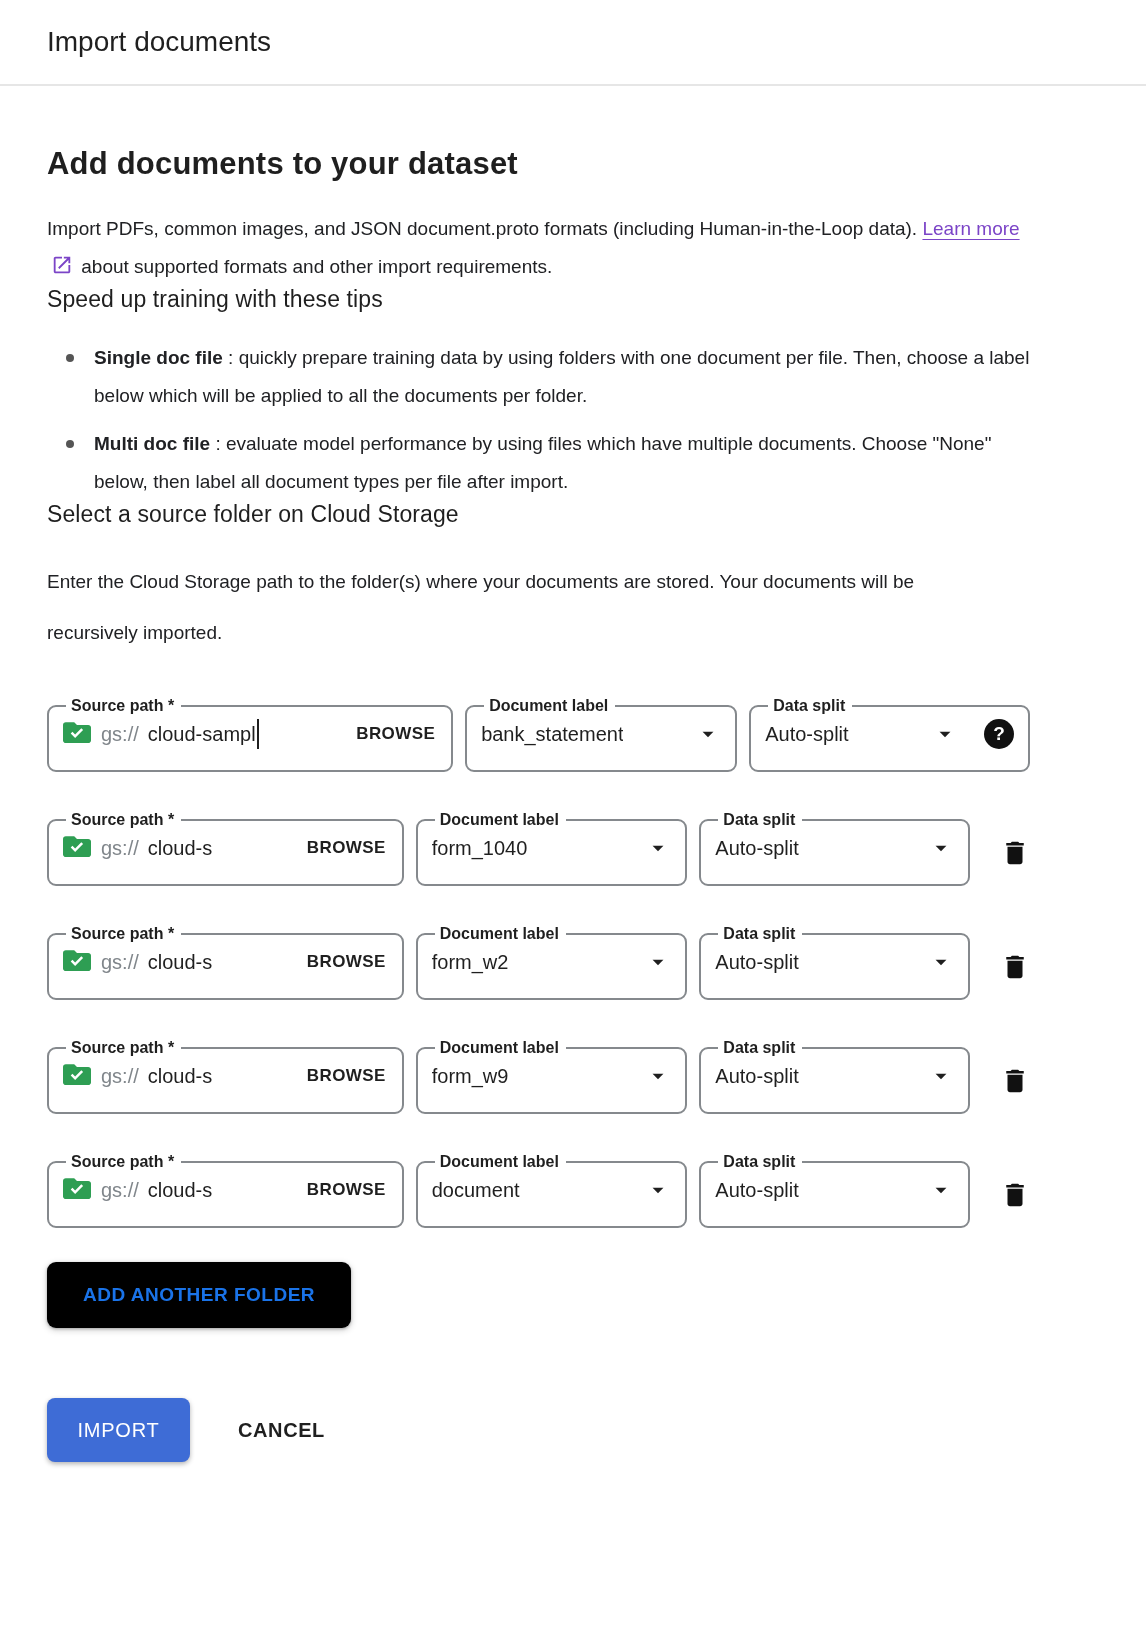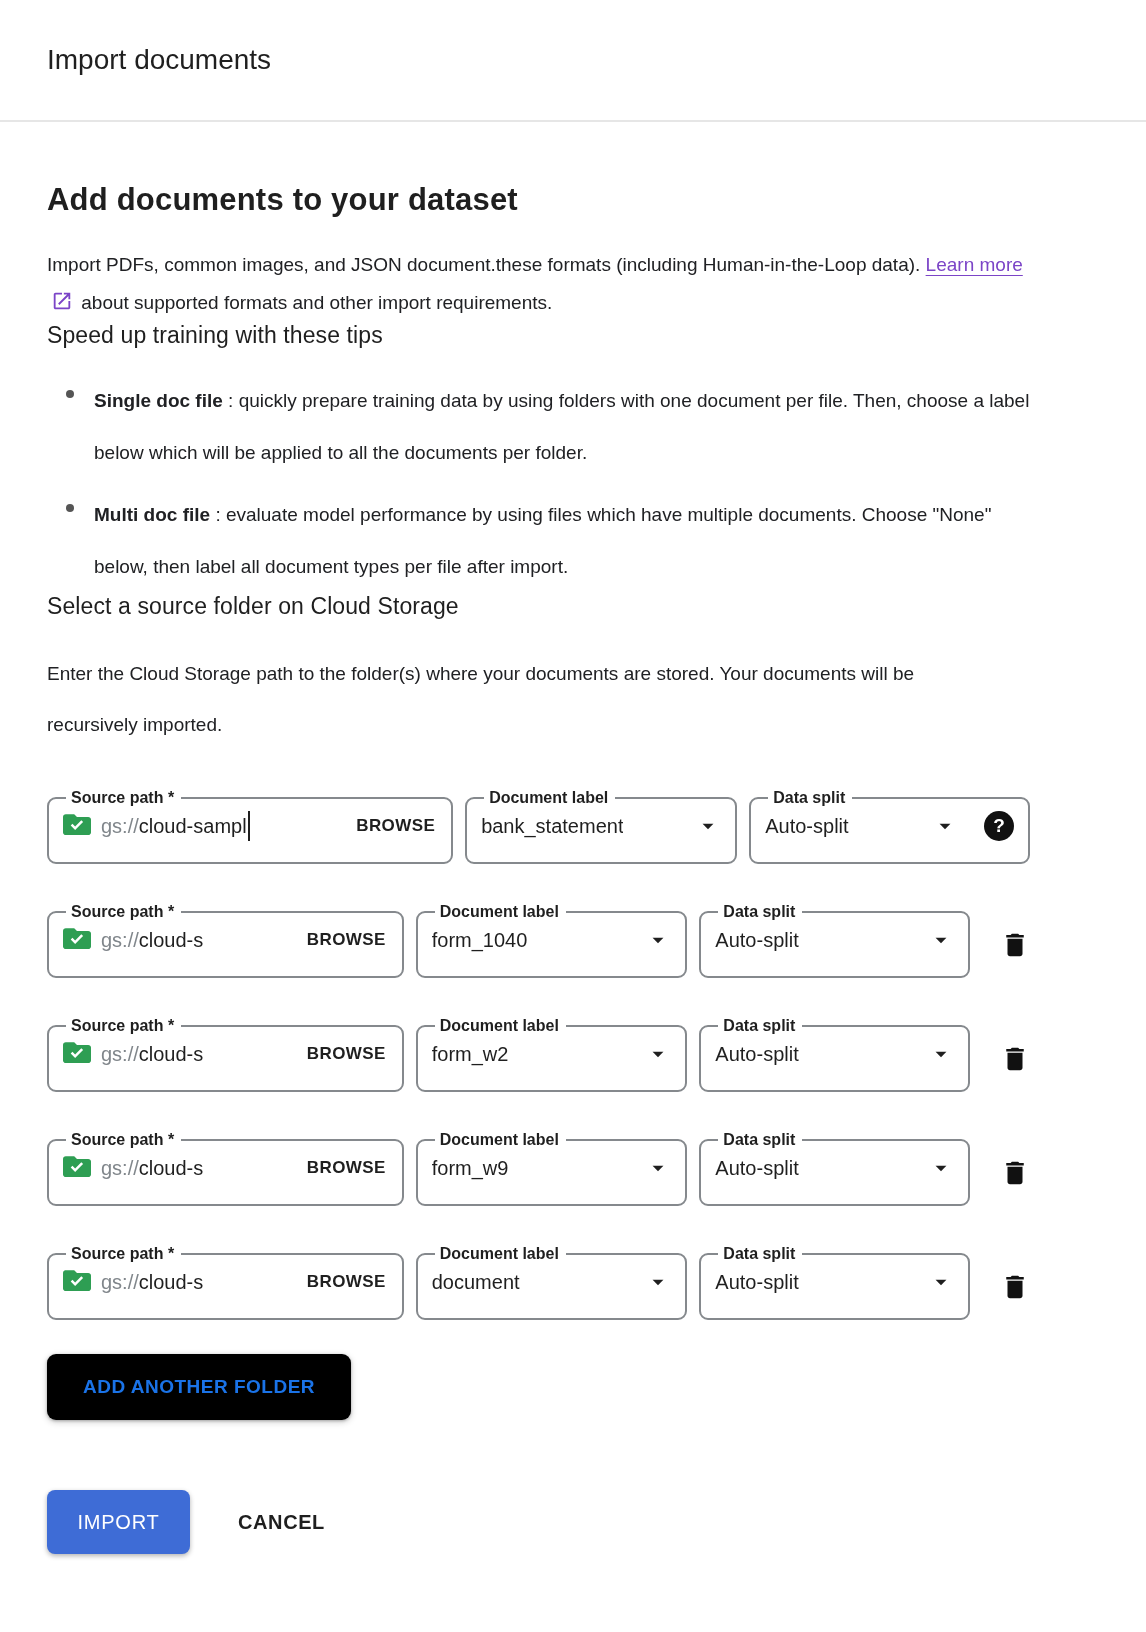--- a/index.html
+++ b/index.html
@@ -14,21 +14,21 @@
   }
   *{box-sizing:border-box;}
   html,body{margin:0;padding:0;background:#fff;}
   body{
     width:1146px;height:1632px;overflow:hidden;
     font-family:"Liberation Sans",sans-serif;
     color:var(--text);
   }
   
   .titlebar{
-    height:122px;display:flex;align-items:center;
+    height:86px;display:flex;align-items:center;
     padding:0 47px;border-bottom:2px solid var(--divider);
   }
   .titlebar .title{font-size:28px;font-weight:400;color:#1f1f1f;}
   
   .content{padding:0 116px 0 47px;}
   h1.page-heading{
     margin:60px 0 0 0;font-size:31px;font-weight:bold;color:#1f1f1f;letter-spacing:.2px;
   }
   p.intro{margin:28px 0 0 0;font-size:19px;line-height:38px;max-width:990px;}
   a.learn-more{
@@ -37,21 +37,21 @@
   .ext-icon{display:inline-block;vertical-align:-3px;margin:0 3px 0 4px;}
   .ext-icon svg{display:block;}
   h2.section-heading{
     margin:0;font-size:23px;font-weight:normal;color:#1f1f1f;letter-spacing:.1px;
   }
   .tips-heading{margin-top:84px;}
   ul.tips-list{
     list-style:none;margin:26px 0 0 0;padding:0 0 0 47px;
   }
   ul.tips-list li{
-    position:relative;font-size:19px;line-height:52px;max-width:945px;
+    position:relative;font-size:19px;line-height:38px;max-width:945px;
   }
   ul.tips-list li + li{margin-top:10px;}
   ul.tips-list li::before{
     content:"";position:absolute;left:-28px;top:15px;width:8px;height:8px;
     border-radius:50%;background:#555;
   }
   ul.tips-list .lead{font-weight:bold;}
   .source-heading{margin-top:86px;}
   p.source-desc{margin:28px 0 0 0;font-size:19px;line-height:51px;max-width:960px;}
   
@@ -66,21 +66,21 @@
     padding:0 7px 0 5px;margin-left:3px;line-height:16px;white-space:nowrap;
   }
   .field-content{display:flex;align-items:center;height:44px;margin-top:-2px;}
   .f-source{width:379px;}
   .f-doc{width:288px;}
   .f-split{width:287px;}
   .row-wide .f-source{width:420px;}
   .row-wide .f-doc{width:281px;}
   .row-wide .f-split{width:290px;}
   .folder-icon{flex:0 0 auto;display:flex;margin-right:10px;}
-  .gs-prefix{font-size:20px;color:var(--muted-gray);flex:0 0 auto;}
+  .gs-prefix{font-size:20px;color:var(--muted-gray);margin-right:9px;flex:0 0 auto;}
   .path-value{
     font-size:20px;color:#1f1f1f;white-space:nowrap;overflow:hidden;
     flex:0 1 auto;min-width:0;
   }
   .caret{flex:0 0 auto;width:2px;height:30px;background:#1f1f1f;margin-left:1px;}
   .browse-btn{
     margin-left:auto;background:none;border:none;cursor:pointer;
     font-family:inherit;font-size:17px;font-weight:bold;color:#1f1f1f;
     letter-spacing:.4px;padding:6px 2px;flex:0 0 auto;
   }
@@ -121,21 +121,21 @@
 <div class="dialog">
 
   <div class="titlebar">
     <div class="title">Import documents</div>
   </div>
 
   <div class="content">
 
     <h1 class="page-heading">Add documents to your dataset</h1>
 
-    <p class="intro"><span>Import PDFs, common images, and JSON document.these formats (including Human-in-the-Loop data). </span><a class="learn-more">Learn more</a><span class="ext-icon"><svg width="22" height="22" viewBox="0 0 24 24" fill="#7b44c7">
+    <p class="intro"><span>Import PDFs, common images, and JSON document.proto formats (including Human-in-the-Loop data). </span><a class="learn-more">Learn more</a><span class="ext-icon"><svg width="22" height="22" viewBox="0 0 24 24" fill="#7b44c7">
             <path d="M19 19H5V5h7V3H5c-1.11 0-2 .9-2 2v14c0 1.1.89 2 2 2h14c1.1 0 2-.9 2-2v-7h-2v7zM14 3v2h3.59l-9.83 9.83 1.41 1.41L19 6.41V10h2V3h-7z"></path>
           </svg></span><span> about supported formats and other import requirements.</span></p>
 
     <h2 class="section-heading tips-heading">Speed up training with these tips</h2>
 
     <ul class="tips-list">
       <li><span class="lead">Single doc file</span><span> : quickly prepare training data by using folders with one document per file. Then, choose a label below which will be applied to all the documents per folder.</span></li>
       <li><span class="lead">Multi doc file</span><span> : evaluate model performance by using files which have multiple documents. Choose "None" below, then label all document types per file after import.</span></li>
     </ul>
 

